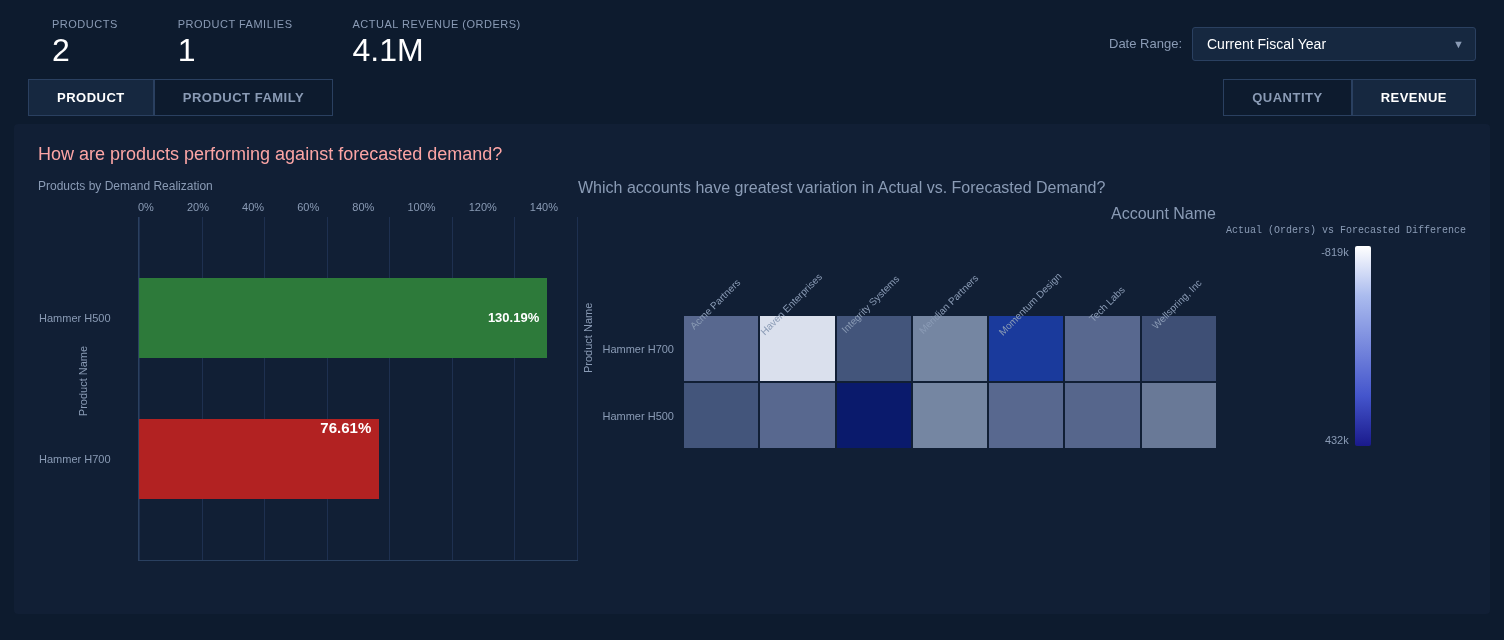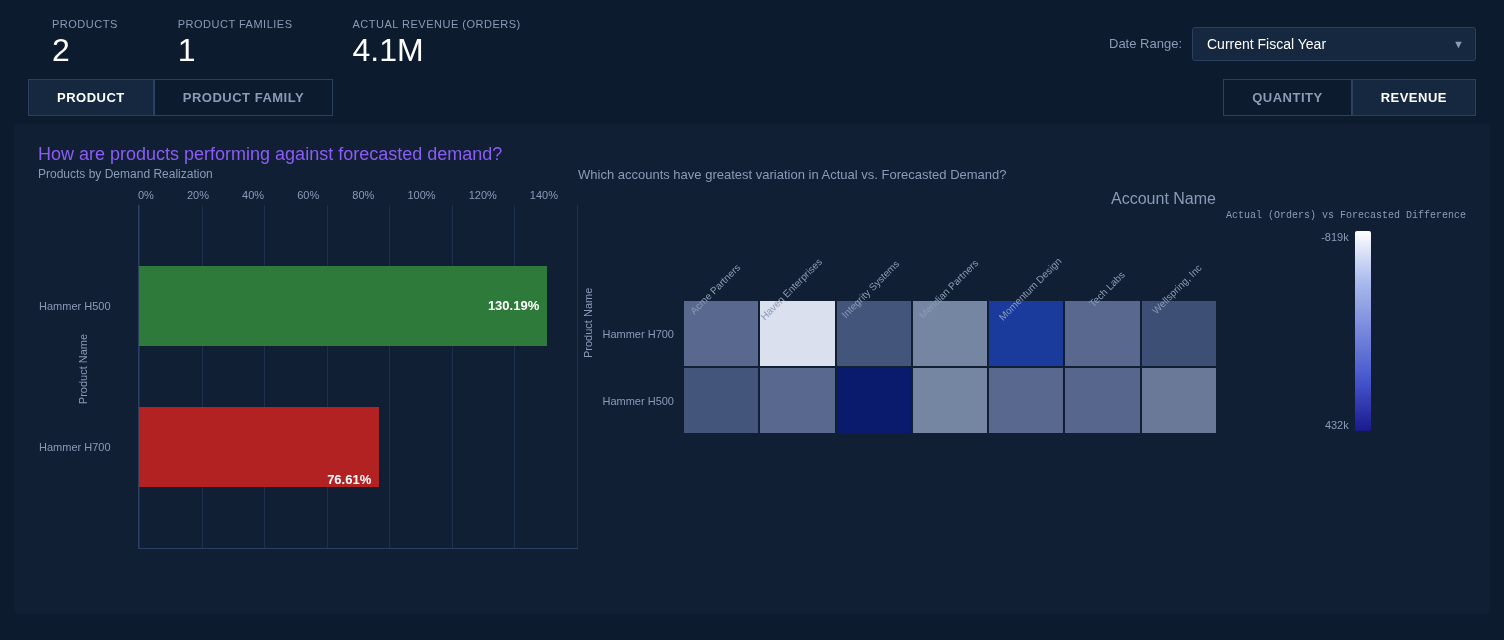--- a/index.html
+++ b/index.html
@@ -135,22 +135,22 @@
       margin: 0 14px 14px 14px;
       background-color: #111f35;
       border-radius: 4px;
       padding: 20px 24px;
       min-height: 490px;
     }
 
     .section-title {
       font-size: 18px;
       font-weight: 400;
-      color: #8b5cf6;
-      margin-bottom: 2px;
+      color: #fca5a5;
+      margin-bottom: 14px;
     }
 
     .charts-container {
       display: flex;
       gap: 0;
     }
 
     .left-chart {
       flex: 0 0 540px;
     }
@@ -244,32 +244,32 @@
 
               <div style="display:flex;align-items:center;position:relative;">
                 <span style="position:absolute;left:-100px;font-size:11px;color:#8a9bb5;white-space:nowrap;">Hammer H500</span>
                 <div style="width:92.99%;height:80px;background-color:#2d7a3a;display:flex;align-items:center;justify-content:flex-end;padding-right:8px;font-size:13px;font-weight:600;color:#ffffff;">
                   <span>130.19%</span>
                 </div>
               </div>
 
               <div style="display:flex;align-items:center;position:relative;">
                 <span style="position:absolute;left:-100px;font-size:11px;color:#8a9bb5;white-space:nowrap;">Hammer H700</span>
-                <div style="width:54.72%;height:80px;background-color:#b22222;display:flex;align-items:flex-end;justify-content:flex-end;padding-right:8px;font-size:13px;font-weight:600;color:#ffffff;">
+                <div style="width:54.72%;height:80px;background-color:#b22222;display:flex;align-items:flex-start;justify-content:flex-end;padding-right:8px;font-size:15px;font-weight:600;color:#ffffff;">
                   <span>76.61%</span>
                 </div>
               </div>
             </div>
           </div>
         </div>
       </div>
     </div>
 
     <div class="right-chart">
-      <div style="font-size:13px;color:#8a9bb5;margin-bottom:8px;">Which accounts have greatest variation in Actual vs. Forecasted Demand?</div>
+      <div style="font-size:16px;color:#8a9bb5;margin-bottom:8px;">Which accounts have greatest variation in Actual vs. Forecasted Demand?</div>
 
       <div style="display:flex; gap:10px;">
         <div style="flex:1;">
 
           <div style="text-align:right;font-size:16px;color:#8a9bb5;margin-bottom:4px;margin-left:90px;">Account Name</div>
 
           <div style="display:flex;">
 
             <div style="writing-mode:vertical-rl;transform:rotate(180deg);font-size:11px;color:#8a9bb5;display:flex;align-items:center;justify-content:center;padding-right:4px;white-space:nowrap;">Product Name</div>
 

